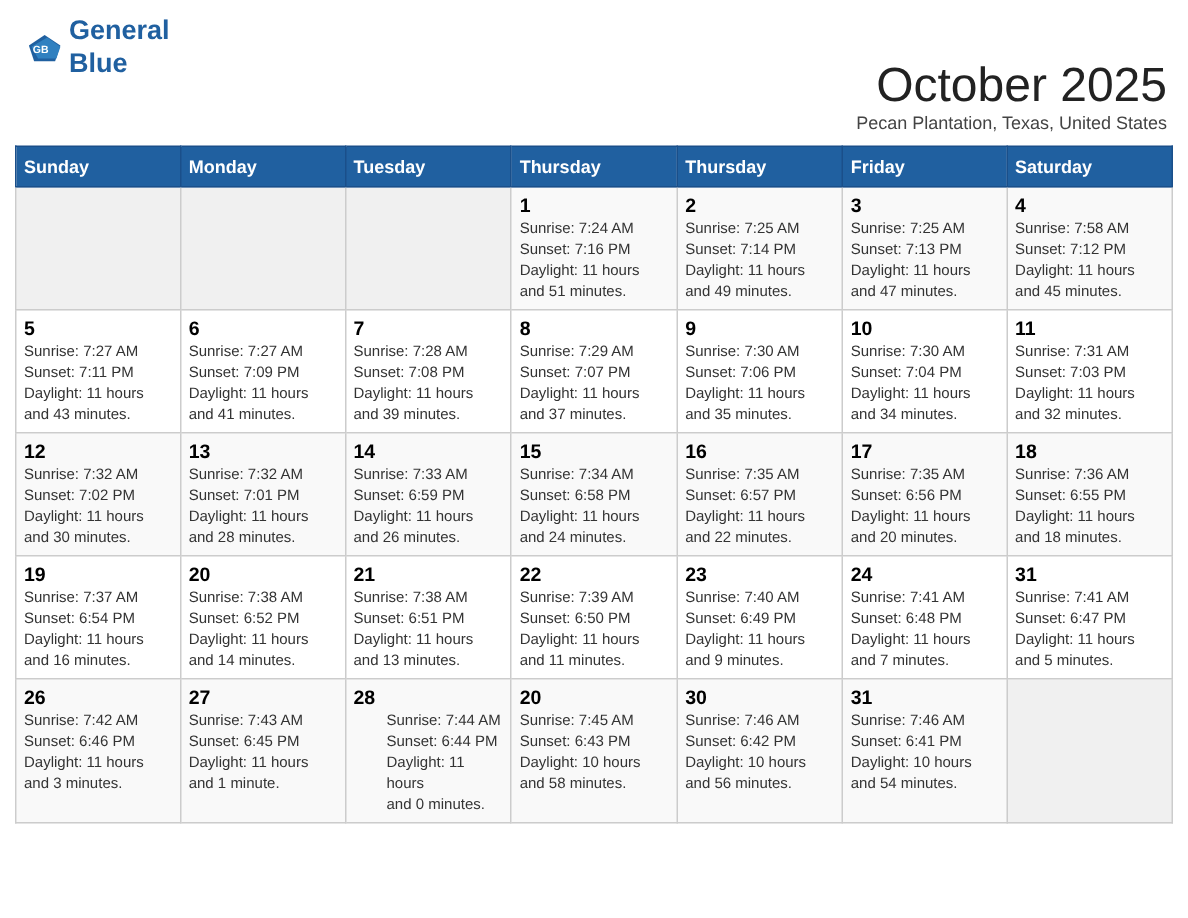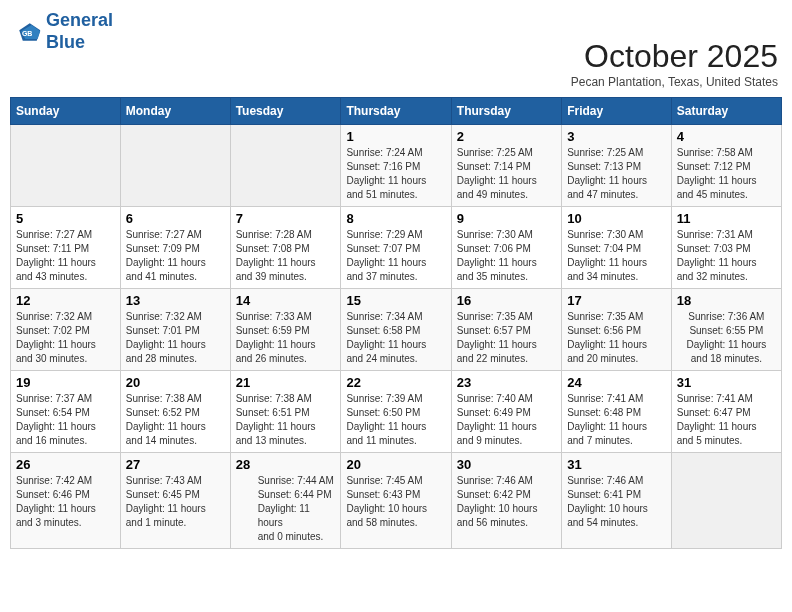--- a/index.html
+++ b/index.html
@@ -245,21 +245,21 @@
         </td>
         <td>
           <span class="day-number">17</span>
           <div class="day-info" style="white-space: pre-line;">Sunrise: 7:35 AM
 Sunset: 6:56 PM
 Daylight: 11 hours
 and 20 minutes.</div>
         </td>
         <td>
           <span class="day-number">18</span>
-          <div class="day-info" style="white-space: pre-line; text-align: center;">Sunrise: 7:36 AM
+          <div class="day-info" style="white-space: pre-line;">Sunrise: 7:36 AM
 Sunset: 6:55 PM
 Daylight: 11 hours
 and 18 minutes.</div>
         </td>
       </tr>
       <tr>
         <td>
           <span class="day-number">19</span>
           <div class="day-info" style="white-space: pre-line;">Sunrise: 7:37 AM
 Sunset: 6:54 PM

